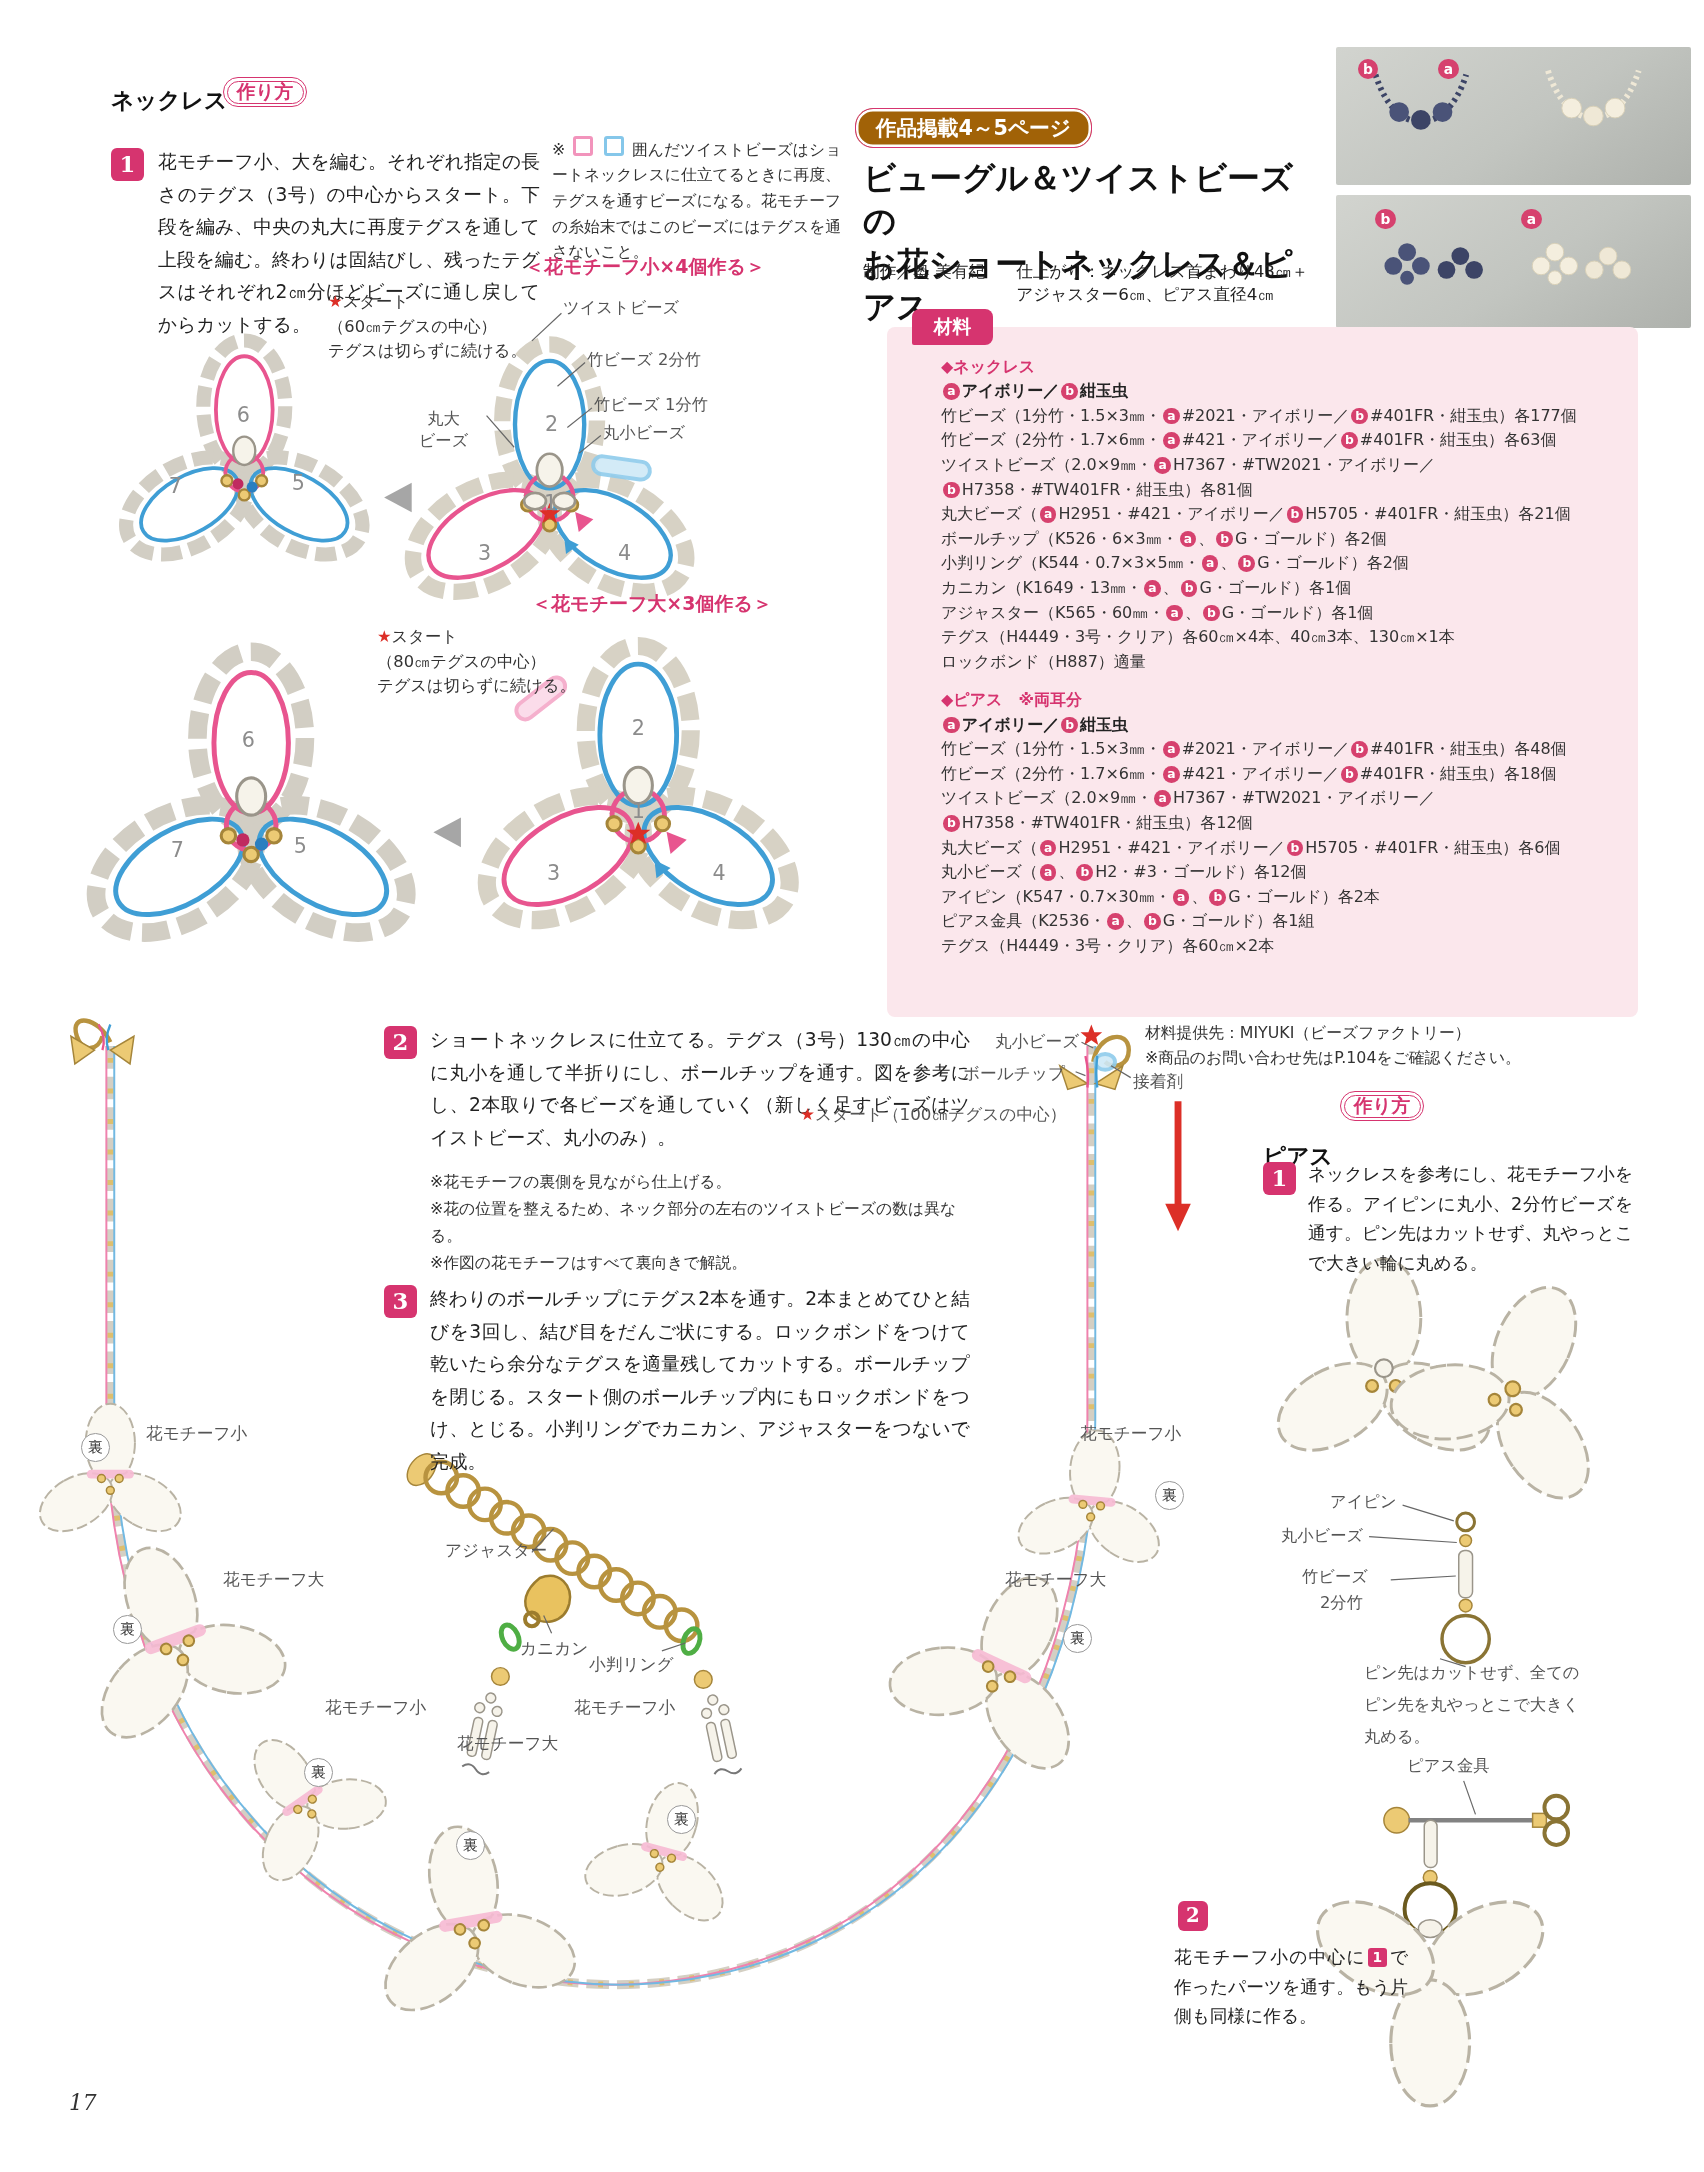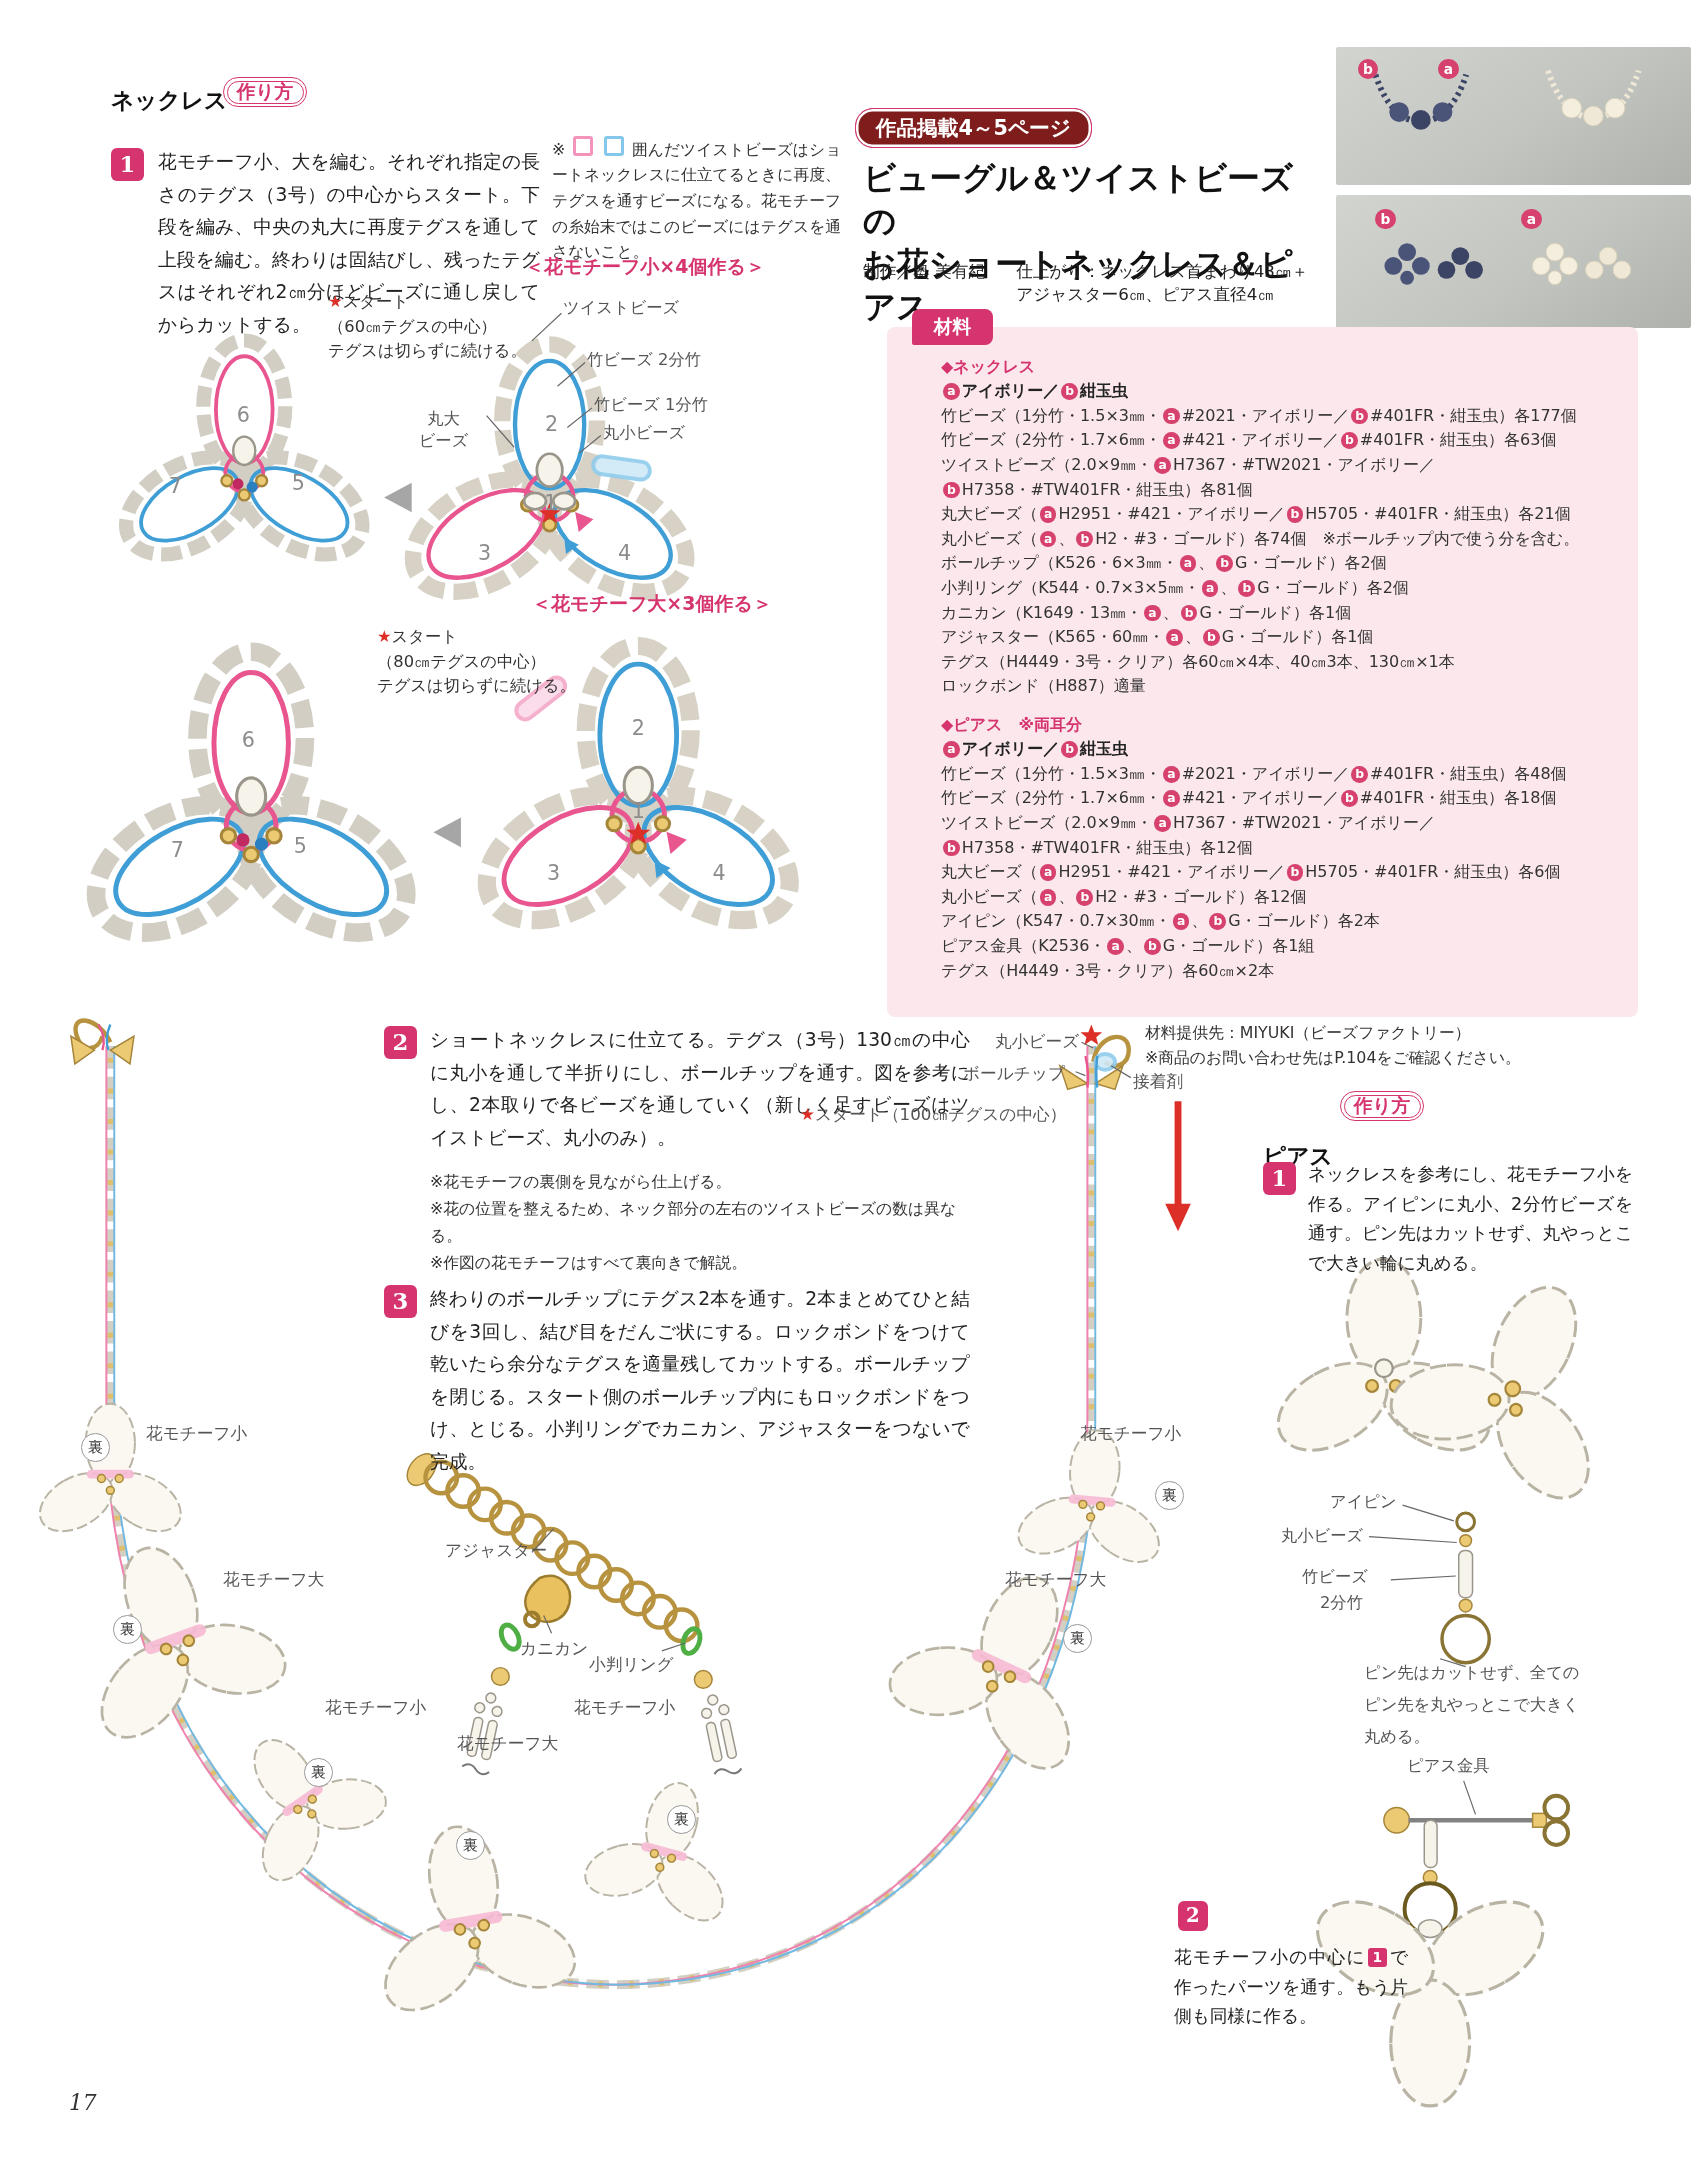--- a/index.html
+++ b/index.html
@@ -13,21 +13,21 @@
   .sec-title{font-size:22.7px;font-weight:bold;color:#111;}
   .stepnum{width:33px;height:33px;background:#d6346f;border-radius:5.9px;color:#fff;text-align:center;
            line-height:33px;font-size:22.7px;font-weight:bold;font-family:"DejaVu Serif","Liberation Serif",serif;}
   .stepnum.small{width:29.6px;height:29.6px;line-height:29.6px;font-size:19.7px;}
   .steptext{font-size:18.7px;line-height:32.5px;color:#222;text-align:justify;}
   .notetext{font-size:15.8px;line-height:25.6px;color:#333;}
   .pinkhead{font-size:19px;font-weight:bold;color:#d6346f;}
   .graylabel{font-size:16.3px;color:#555;white-space:pre-line;}
   .startnote{font-size:16.3px;line-height:24.6px;color:#333;}
   .star{color:#dc2f27;}
-  .pageref{background:#7f1d1d;border:1.5px solid #d6346f;box-shadow:inset 0 0 0 2.5px #fff;
+  .pageref{background:#a16207;border:1.5px solid #d6346f;box-shadow:inset 0 0 0 2.5px #fff;
            color:#fff;font-weight:bold;font-size:20.7px;border-radius:18px;padding:4.9px 19.7px;display:inline-block;}
   .maintitle{font-family:"DejaVu Serif","Liberation Serif",serif;font-weight:bold;font-size:32.5px;color:#111;line-height:43px;}
   .credit{font-size:16.7px;color:#222;}
   
   .matbox{background:#fbe7ec;border-radius:8px;}
   .matbadge{background:#d6346f;color:#fff;font-weight:bold;font-size:18.7px;padding:4.9px 21.7px;
             border-radius:7.9px 7.9px 7.9px 2px;display:inline-block;}
   .mat-inner{padding:27.6px 29.6px 19.7px 54px;font-size:16px;line-height:24.6px;color:#333;}
   .mathead{color:#d6346f;font-weight:bold;}
   .matcolors{font-weight:bold;color:#222;}
@@ -430,21 +430,20 @@
   <div class="abs matbox" style="left:887px;top:327px;width:751px;height:690px;">
     <div class="mat-inner">
       <div class="mathead">◆ネックレス</div>
       <div class="matcolors"><span class="ab">a</span>アイボリー／<span class="ab">b</span>紺玉虫</div>
       <div>
           <div class="mat-line">竹ビーズ（1分竹・1.5×3㎜・<span class="ab">a</span>#2021・アイボリー／<span class="ab">b</span>#401FR・紺玉虫）各177個</div>
           <div class="mat-line">竹ビーズ（2分竹・1.7×6㎜・<span class="ab">a</span>#421・アイボリー／<span class="ab">b</span>#401FR・紺玉虫）各63個</div>
           <div class="mat-line">ツイストビーズ（2.0×9㎜・<span class="ab">a</span>H7367・#TW2021・アイボリー／</div>
           <div class="mat-line"><span class="ab">b</span>H7358・#TW401FR・紺玉虫）各81個</div>
           <div class="mat-line">丸大ビーズ（<span class="ab">a</span>H2951・#421・アイボリー／<span class="ab">b</span>H5705・#401FR・紺玉虫）各21個</div>
-          <div class="mat-line">丸小ビーズ（<span class="ab">a</span>、<span class="ab">b</span>H2・#3・ゴールド）各74個　※ボールチップ内で使う分を含む。</div>
           <div class="mat-line">ボールチップ（K526・6×3㎜・<span class="ab">a</span>、<span class="ab">b</span>G・ゴールド）各2個</div>
           <div class="mat-line">小判リング（K544・0.7×3×5㎜・<span class="ab">a</span>、<span class="ab">b</span>G・ゴールド）各2個</div>
           <div class="mat-line">カニカン（K1649・13㎜・<span class="ab">a</span>、<span class="ab">b</span>G・ゴールド）各1個</div>
           <div class="mat-line">アジャスター（K565・60㎜・<span class="ab">a</span>、<span class="ab">b</span>G・ゴールド）各1個</div>
           <div class="mat-line">テグス（H4449・3号・クリア）各60㎝×4本、40㎝3本、130㎝×1本</div>
           <div class="mat-line">ロックボンド（H887）適量</div>
         </div>
       <div class="matgap"></div>
       <div class="mathead">◆ピアス　※両耳分</div>
       <div class="matcolors"><span class="ab">a</span>アイボリー／<span class="ab">b</span>紺玉虫</div>

